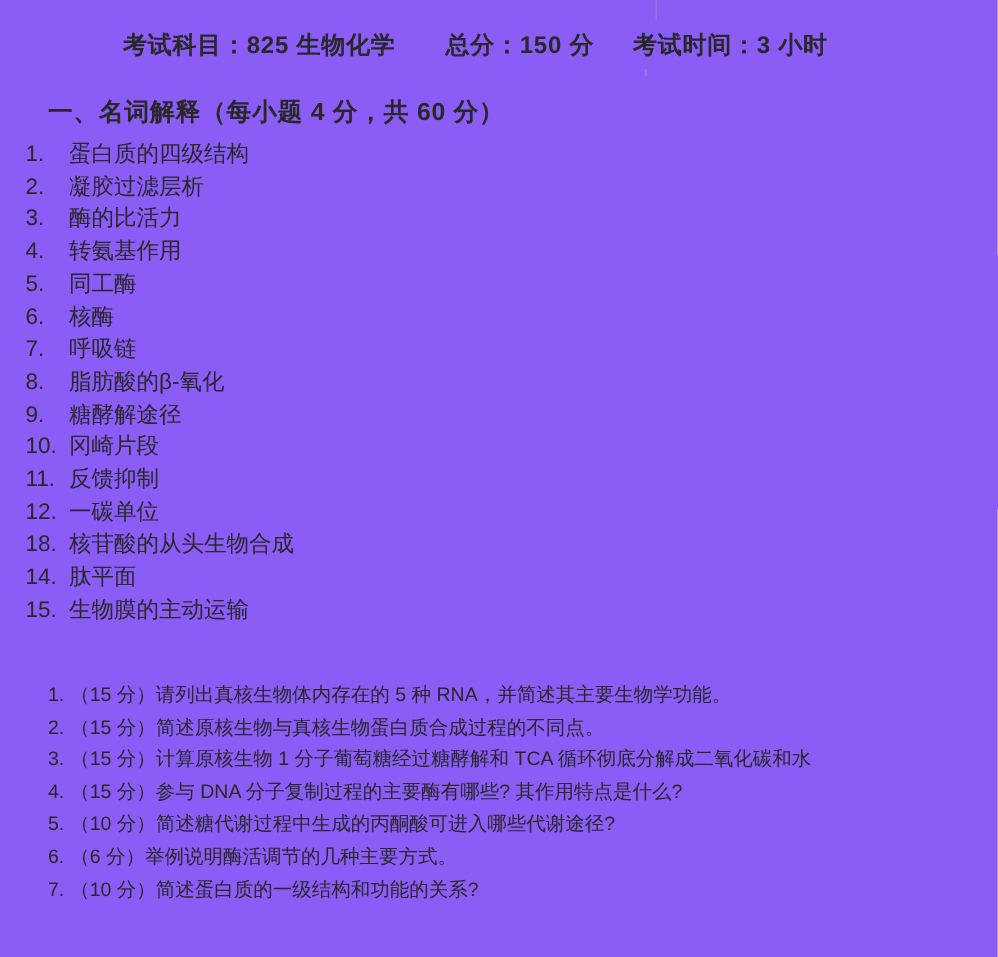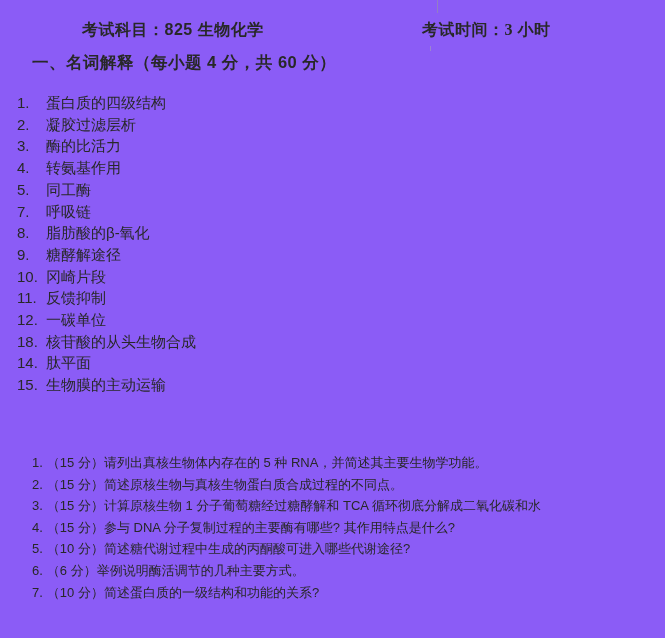--- a/index.html
+++ b/index.html
@@ -17,29 +17,29 @@
     overflow: hidden;
   }
   
   .exam-header {
     position: absolute; top: 20px; left: 0; width: 665px; height: 22px;
     font-size: 16px; font-weight: bold; letter-spacing: 0.5px;
   }
   .exam-header .seg { position: absolute; top: 0; white-space: nowrap; }
   .seg-subject { left: 82px; }
   .seg-total   { left: 297px; }
-  .seg-time    { left: 422px; font-family: Liberation Serif, serif; }
+  .seg-time    { left: 422px; }
 
   
   .sec-title {
     position: absolute; left: 32px;
     font-size: 16.5px; font-weight: bold; letter-spacing: 0.5px;
     white-space: nowrap;
   }
-  .sec1-title { top: 52px; }
+  .sec1-title { top: 64px; }
   .sec2-title { top: 428px; }
 
   
   .terms {
     position: absolute; top: 92px; left: 17px;
     margin: 0; padding: 0; list-style: none;
     font-size: 15px; line-height: 21.7px;
   }
   .term { white-space: nowrap; }
   .term .tnum { display: inline-block; width: 29px; }
@@ -66,31 +66,33 @@
 </head>
 <body>
 
 <div class="page">
 
   <div class="artifact-line"></div>
   <div class="artifact-dash"></div>
 
   <div class="exam-header">
     <span class="seg seg-subject">考试科目：825 生物化学</span>
+    <span class="seg seg-total">总分：150 分</span>
     <span class="seg seg-time">考试时间：3 小时</span>
   </div>
 
   <div class="sec-title sec1-title">一、名词解释（每小题 4 分，共 60 分）</div>
 
   <ul class="terms">
     <li class="term"><span class="tnum">1.</span><span class="ttxt">蛋白质的四级结构</span></li>
     <li class="term"><span class="tnum">2.</span><span class="ttxt">凝胶过滤层析</span></li>
     <li class="term"><span class="tnum">3.</span><span class="ttxt">酶的比活力</span></li>
     <li class="term"><span class="tnum">4.</span><span class="ttxt">转氨基作用</span></li>
     <li class="term"><span class="tnum">5.</span><span class="ttxt">同工酶</span></li>
+    <li class="term"><span class="tnum">6.</span><span class="ttxt">核酶</span></li>
     <li class="term"><span class="tnum">7.</span><span class="ttxt">呼吸链</span></li>
     <li class="term"><span class="tnum">8.</span><span class="ttxt">脂肪酸的β-氧化</span></li>
     <li class="term"><span class="tnum">9.</span><span class="ttxt">糖酵解途径</span></li>
     <li class="term"><span class="tnum">10.</span><span class="ttxt">冈崎片段</span></li>
     <li class="term"><span class="tnum">11.</span><span class="ttxt">反馈抑制</span></li>
     <li class="term"><span class="tnum">12.</span><span class="ttxt">一碳单位</span></li>
     <li class="term"><span class="tnum">18.</span><span class="ttxt">核苷酸的从头生物合成</span></li>
     <li class="term"><span class="tnum">14.</span><span class="ttxt">肽平面</span></li>
     <li class="term"><span class="tnum">15.</span><span class="ttxt">生物膜的主动运输</span></li>
   </ul>

